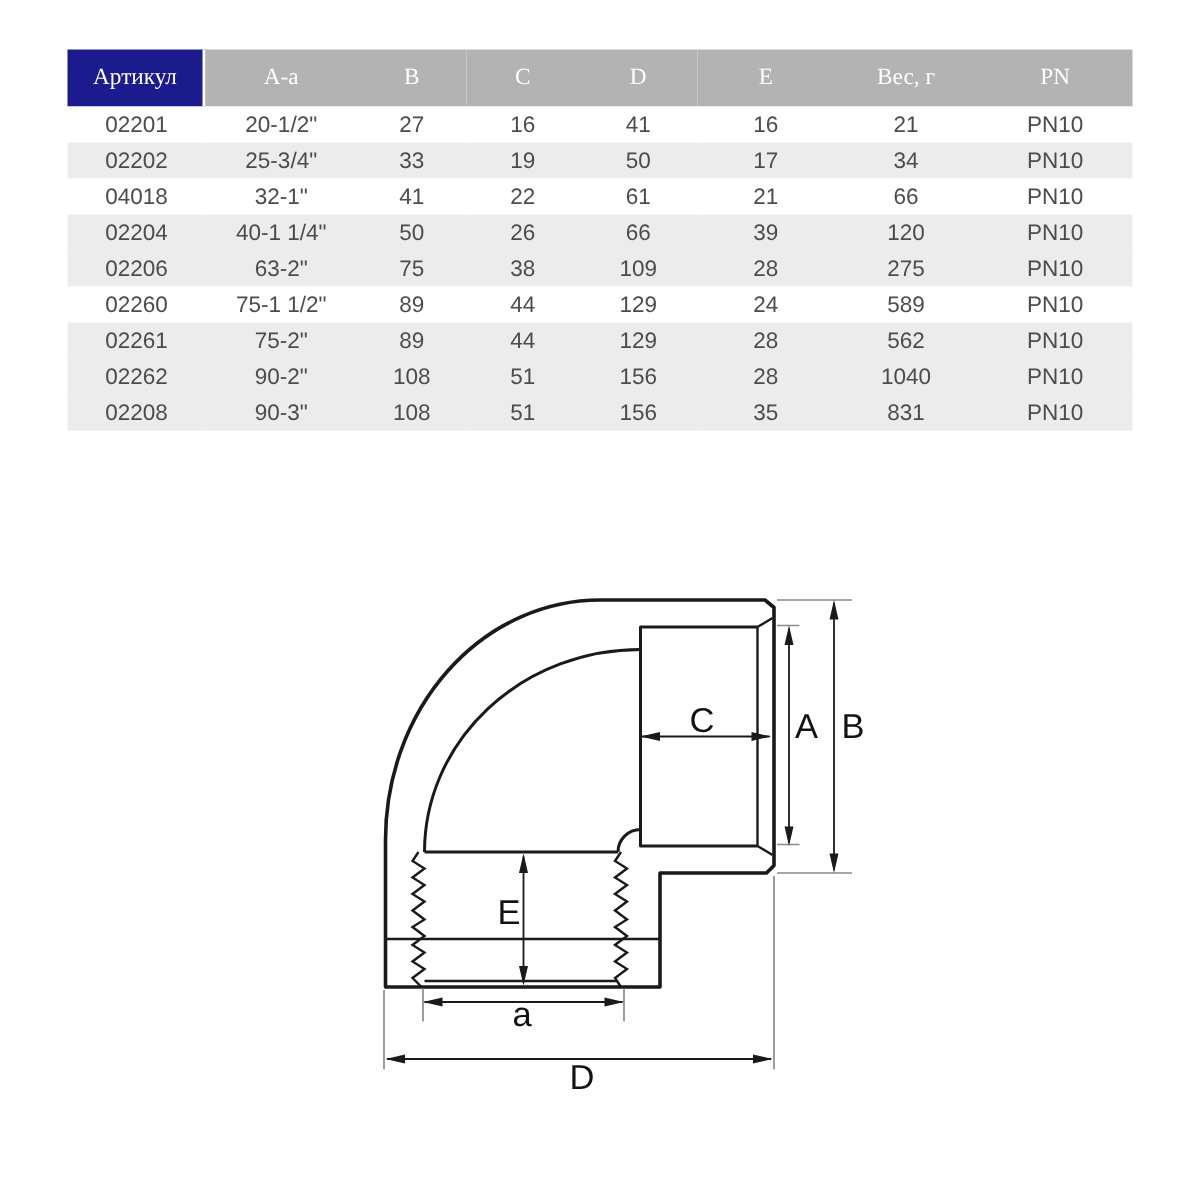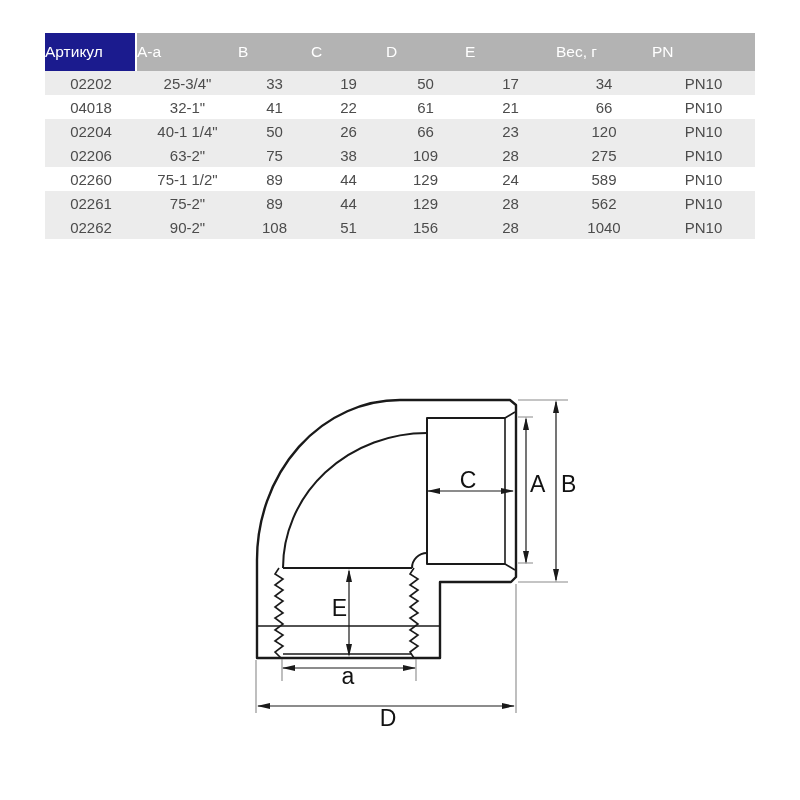--- a/index.html
+++ b/index.html
@@ -7,21 +7,21 @@
     width:800px;height:800px;position:relative;background:#ffffff;
     font-family:"Liberation Sans", sans-serif;overflow:hidden;
   }
   
   .spec-table{
     position:absolute;left:45px;top:33px;width:710px;
     border-collapse:separate;border-spacing:0;table-layout:fixed;
   }
   .spec-table th{
     background:var(--band,#b3b3b3);color:#fff;font-weight:400;
-    font-size:15.5px;height:38px;padding:0;text-align:left;vertical-align:middle;
+    font-size:15.5px;height:38px;padding:0;text-align:center;vertical-align:middle;font-family:Liberation Serif, serif;
   }
   .spec-table th.accent{
     background:var(--accent,#1b1b8e);
     border-right:2px solid #ffffff;
   }
   .spec-table td{
     font-size:15px;color:var(--rowtext,#4c4c4c);background:#ffffff;
     text-align:center;height:24px;padding:0;vertical-align:middle;
     white-space:nowrap;overflow:hidden;
   }
@@ -56,20 +56,30 @@
       <th>A-a</th>
       <th>B</th>
       <th>C</th>
       <th>D</th>
       <th>E</th>
       <th>Вес, г</th>
       <th>PN</th>
     </tr>
   </thead>
   <tbody>
+      <tr>
+        <td>02201</td>
+        <td>20-1/2"</td>
+        <td>27</td>
+        <td>16</td>
+        <td>41</td>
+        <td>16</td>
+        <td>21</td>
+        <td>PN10</td>
+      </tr>
       <tr class="alt">
         <td>02202</td>
         <td>25-3/4"</td>
         <td>33</td>
         <td>19</td>
         <td>50</td>
         <td>17</td>
         <td>34</td>
         <td>PN10</td>
       </tr>
@@ -82,21 +92,21 @@
         <td>21</td>
         <td>66</td>
         <td>PN10</td>
       </tr>
       <tr class="alt">
         <td>02204</td>
         <td>40-1 1/4"</td>
         <td>50</td>
         <td>26</td>
         <td>66</td>
-        <td>23</td>
+        <td>39</td>
         <td>120</td>
         <td>PN10</td>
       </tr>
       <tr class="alt">
         <td>02206</td>
         <td>63-2"</td>
         <td>75</td>
         <td>38</td>
         <td>109</td>
         <td>28</td>
@@ -126,20 +136,30 @@
       <tr class="alt">
         <td>02262</td>
         <td>90-2"</td>
         <td>108</td>
         <td>51</td>
         <td>156</td>
         <td>28</td>
         <td>1040</td>
         <td>PN10</td>
       </tr>
+      <tr class="alt">
+        <td>02208</td>
+        <td>90-3"</td>
+        <td>108</td>
+        <td>51</td>
+        <td>156</td>
+        <td>35</td>
+        <td>831</td>
+        <td>PN10</td>
+      </tr>
     </tbody>
 </table>
 
 <svg class="drawing" width="800" height="420" viewBox="0 380 800 420">
 
   <path class="outline" d="M 510,400 L 400,400 A 143 160 0 0 0 257,560 L 257,658 L 440,658 L 440,582 L 511,582 L 516,577 L 516,405 Z"></path>
 
   <path class="inner" d="M 283,568 A 144 135 0 0 1 427,433"></path>
 
   <path class="inner" d="M 505,418 L 427,418 L 427,564 L 505,564"></path>

